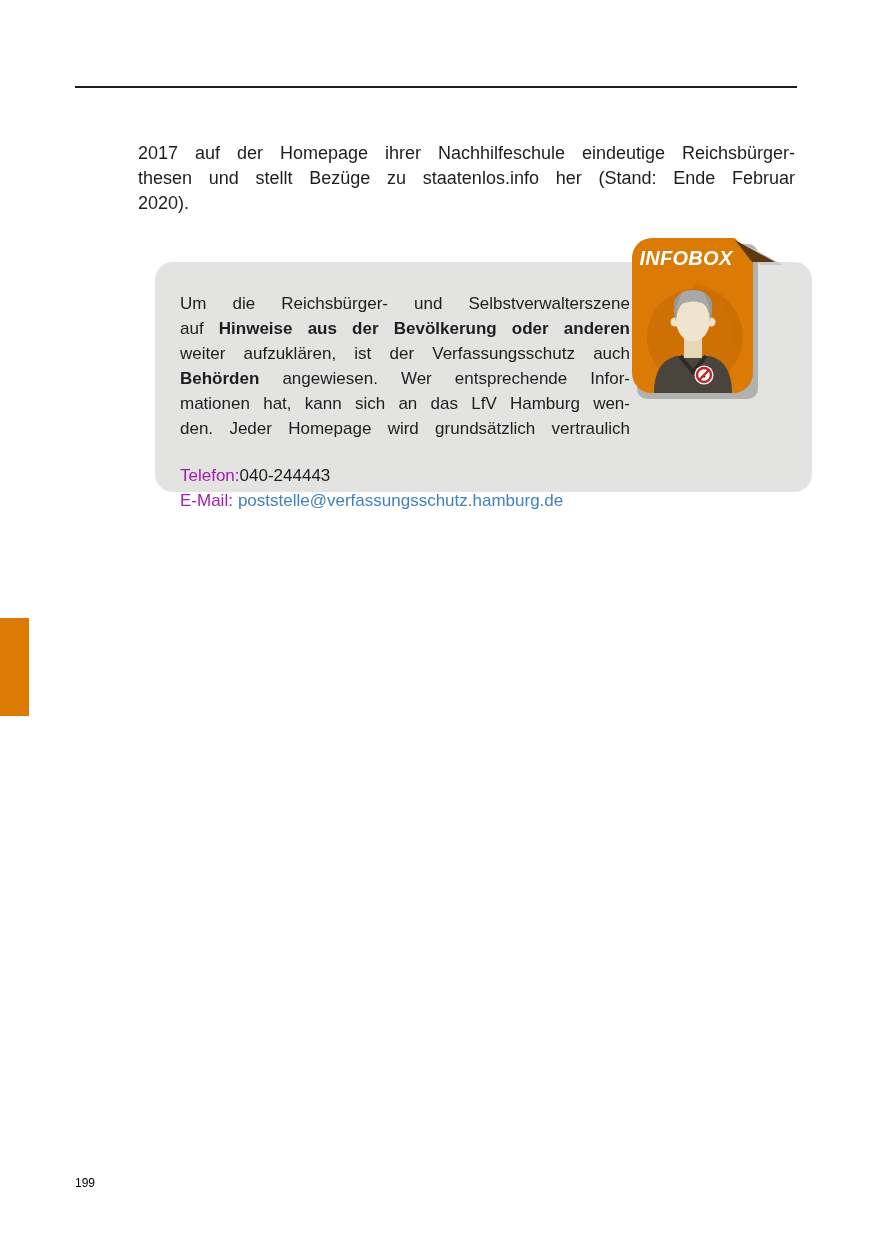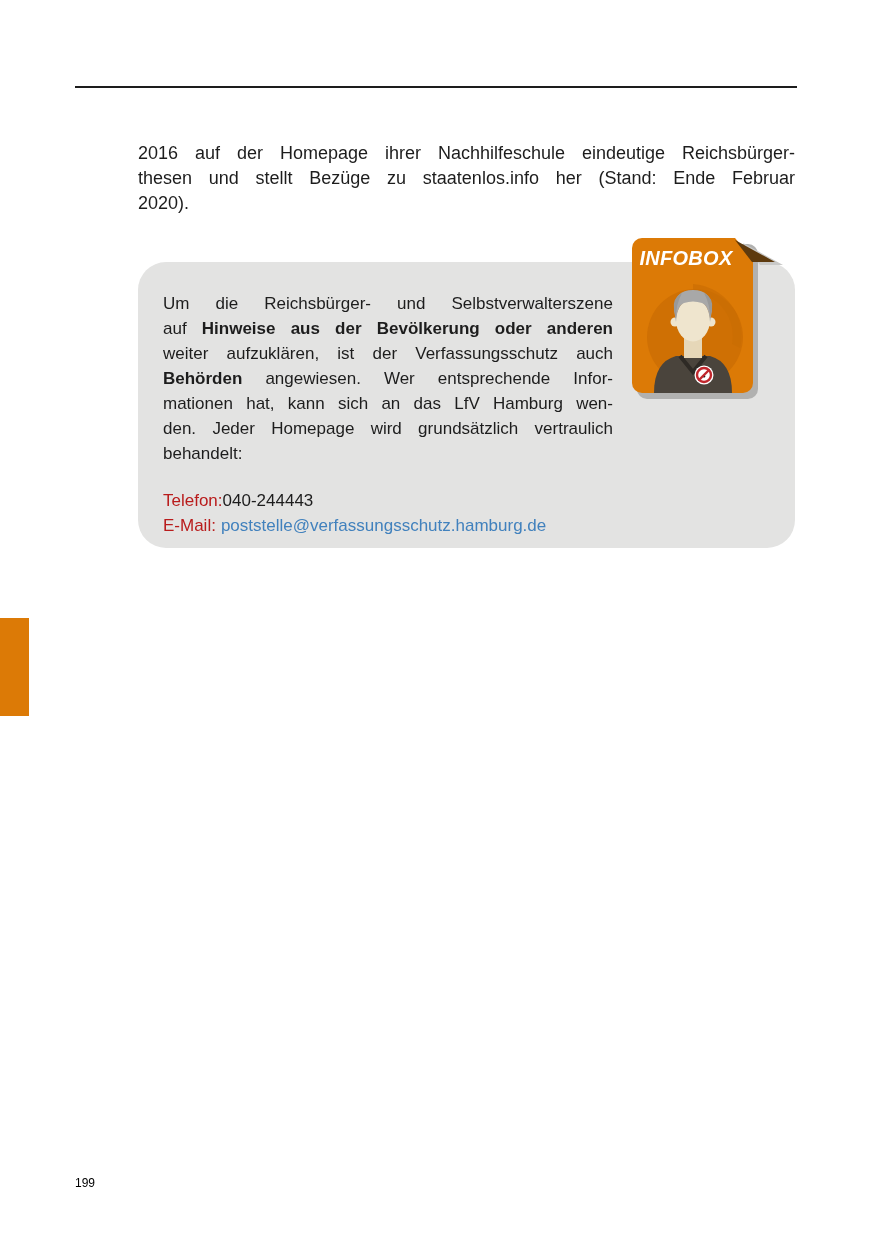--- a/index.html
+++ b/index.html
@@ -22,41 +22,41 @@
   }
   
   #intro{
     position:absolute;left:138px;top:141px;width:657px;
     font-size:18px;line-height:25px;color:#1d1d1d;
   }
   .jline{text-align:justify;text-align-last:justify;}
   .lline{text-align:left;}
   
   #infobox-panel{
-    position:absolute;left:138px;top:262px;width:657px;height:286px;
-    background:#e3e3e2;border-radius:28px;z-index:0;
+    position:absolute;left:155px;top:262px;width:657px;height:230px;
+    background:#e3e3e2;border-radius:18px;z-index:0;
   }
   #infobox-text{
     position:absolute;left:25px;top:29px;width:450px;
     font-size:17px;line-height:25px;color:#1d1d1d;
   }
   .bold{font-weight:700;}
   #infobox-contact{margin-top:22px;}
   .contact-line{line-height:25px;text-align:left;}
-  .contact-label{color:#b91c1c;}
+  .contact-label{color:#a21caf;}
   .contact-value{color:#1d1d1d;}
   #email-link{margin-left:5px;color:#4181bd;text-decoration:none;cursor:pointer;}
   
   #card-shadow{
     position:absolute;left:637px;top:244px;width:121px;height:155px;
     background:#b1b1b0;border-radius:10px;z-index:1;
   }
   #infobox-card{
     position:absolute;left:632px;top:238px;width:121px;height:155px;
-    background:#dc7a06;border-radius:10px;z-index:2;
+    background:#dc7a06;border-radius:20px;z-index:2;
     clip-path:polygon(0 0,calc(100% - 18px) 0,100% 21px,100% 100%,0 100%);
     overflow:hidden;
   }
   #card-title{
     position:absolute;left:0;top:9px;width:108px;text-align:center;
     font-size:20px;font-weight:700;font-style:italic;color:#ffffff;
     letter-spacing:.3px;
   }
   #avatar-wrap{
     position:absolute;left:50%;top:40px;transform:translateX(-50%);
@@ -75,34 +75,33 @@
   }
 </style>
 </head>
 <body>
 
 <div id="page">
 
   <div id="header-rule"></div>
 
   <div id="intro">
-    <div class="jline">2016 auf der Homepage ihrer Nachhilfeschule eindeutige Reichsbürger-</div>
+    <div class="jline">2017 auf der Homepage ihrer Nachhilfeschule eindeutige Reichsbürger-</div>
     <div class="jline">thesen und stellt Bezüge zu staatenlos.info her (Stand: Ende Februar</div>
     <div class="lline">2020).</div>
   </div>
 
   <div id="infobox-panel">
     <div id="infobox-text">
       <div class="jline">Um die Reichsbürger- und Selbstverwalterszene</div>
       <div class="jline"><span>auf </span><span class="bold">Hinweise aus der Bevölkerung oder anderen</span></div>
       <div class="jline">weiter aufzuklären, ist der Verfassungsschutz auch</div>
       <div class="jline"><span class="bold">Behörden</span><span> angewiesen. Wer entsprechende Infor-</span></div>
       <div class="jline">mationen hat, kann sich an das LfV Hamburg wen-</div>
       <div class="jline">den. Jeder Homepage wird grundsätzlich vertraulich</div>
-      <div class="lline">behandelt:</div>
 
       <div id="infobox-contact">
         <div class="contact-line">
           <span class="contact-label">Telefon:</span><span class="contact-value">040-244443</span>
         </div>
         <div class="contact-line">
           <span class="contact-label">E-Mail:</span><a id="email-link">poststelle@verfassungsschutz.hamburg.de</a>
         </div>
       </div>
     </div>

